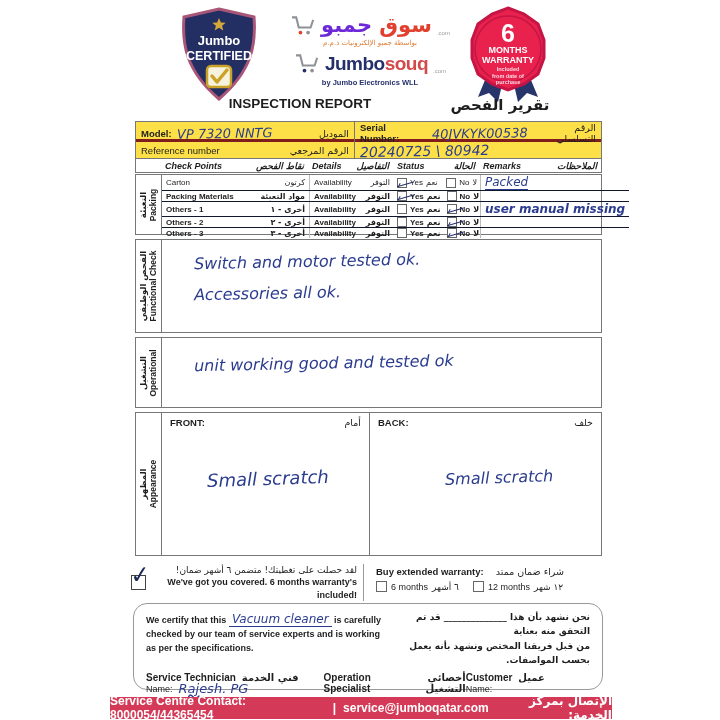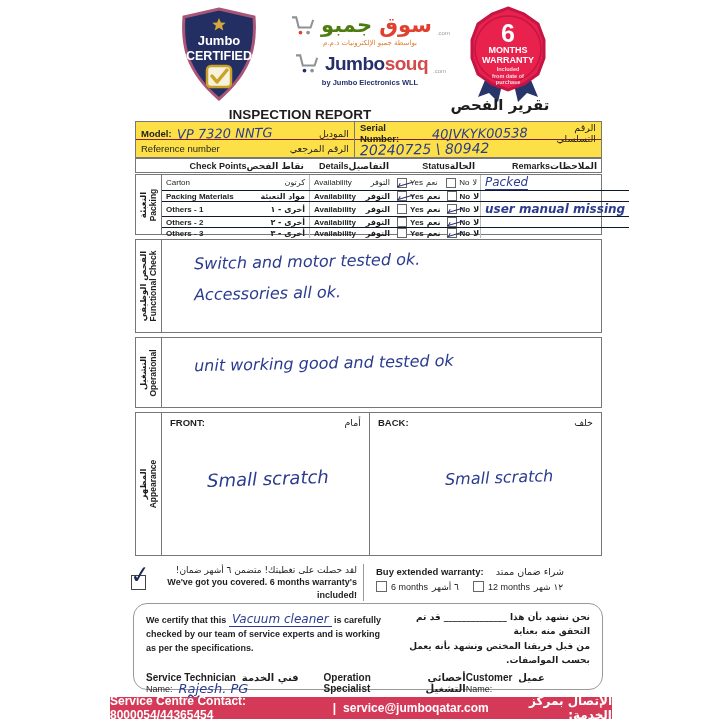--- a/index.html
+++ b/index.html
@@ -7,44 +7,44 @@
   .ar{font-family:"DejaVu Sans",sans-serif;direction:rtl;unicode-bidi:isolate;}
   .hw{font-family:"DejaVu Sans",sans-serif;font-style:italic;color:#2b3c8f;}
 
   
   .shield{position:absolute;left:175px;top:7px;}
   .wbadge{position:absolute;left:460px;top:6px;}
   .center-logos{position:absolute;left:282px;top:14px;width:176px;display:flex;flex-direction:column;gap:5px;align-items:center;}
   .logo-row{display:flex;align-items:center;gap:5px;}
   .logo-ar-text{font-size:21px;font-weight:bold;line-height:1;}
   .logo-ar-text .souq{color:#e2402f;}
-  .logo-ar-text .jumbo{color:#4d7c0f;}
+  .logo-ar-text .jumbo{color:#6d28d9;}
   .logo-en-text{font-size:19px;font-weight:bold;line-height:1;letter-spacing:-0.5px;}
   .logo-en-text .jumbo{color:#24306b;}
   .logo-en-text .souq{color:#d4494a;}
   .dotcom{font-size:6px;color:#9a9a9a;align-self:flex-end;}
   .tagline-ar{font-size:7px;color:#e07b2f;margin-top:-2px;}
   .tagline-en{font-size:7.5px;color:#24306b;font-weight:bold;margin-top:-1px;}
 
   
-  .title-en{position:absolute;left:195px;top:107px;width:210px;text-align:center;font-size:13.5px;font-weight:bold;}
+  .title-en{position:absolute;left:195px;top:96px;width:210px;text-align:center;font-size:13.5px;font-weight:bold;}
   .title-ar{position:absolute;left:420px;top:96px;width:160px;text-align:center;font-size:15px;font-weight:bold;}
 
   
   .info{position:absolute;left:135px;top:121px;width:467px;border:1px solid #777;box-sizing:border-box;background:#fde047;}
   .info-row{display:grid;grid-template-columns:218px 1fr;height:17px;}
-  .info-row + .info-row{border-top:1px solid #7f1d1d;}
+  .info-row + .info-row{border-top:3px solid #7f1d1d;}
   .info-cell{display:flex;align-items:center;padding:0 5px;gap:5px;font-size:9.5px;overflow:visible;}
   .info-cell.rb{border-left:1px solid #777;}
   .push{margin-left:auto;}
   .hw-val{font-size:13px;white-space:nowrap;transform:rotate(-1deg);}
 
   
   .thead{position:absolute;left:135px;top:158px;width:467px;height:15px;border:1px solid #777;box-sizing:border-box;display:grid;grid-template-columns:25px 147px 85px 86px 1fr;font-size:9px;font-weight:bold;background:#fff;}
-  .th{display:flex;align-items:center;justify-content:flex-end;padding:0 4px;overflow:hidden;white-space:nowrap;}
+  .th{display:flex;align-items:center;justify-content:space-between;padding:0 4px;overflow:hidden;white-space:nowrap;font-style:italic;}
 
   
   .packing{position:absolute;left:135px;top:174px;width:467px;height:61px;border:1px solid #777;box-sizing:border-box;display:flex;background:#fff;}
   .vlabel{width:25px;border-right:1px solid #777;position:relative;flex:none;}
   .vtext{position:absolute;top:50%;left:50%;transform:translate(-50%,-50%) rotate(-90deg);display:flex;flex-direction:column;align-items:center;line-height:1.15;font-size:8.5px;font-weight:bold;white-space:nowrap;}
   .prows{flex:1;display:flex;flex-direction:column;}
   .prow{flex:1;display:grid;grid-template-columns:147px 85px 86px 1fr;font-size:8px;}
   .prow + .prow{border-top:1px solid #0f172a;font-weight:bold;}
   .pc{display:flex;align-items:center;justify-content:space-between;padding:0 4px;white-space:nowrap;overflow:visible;}
   .pc.bl{border-left:1px solid #bbb;}

